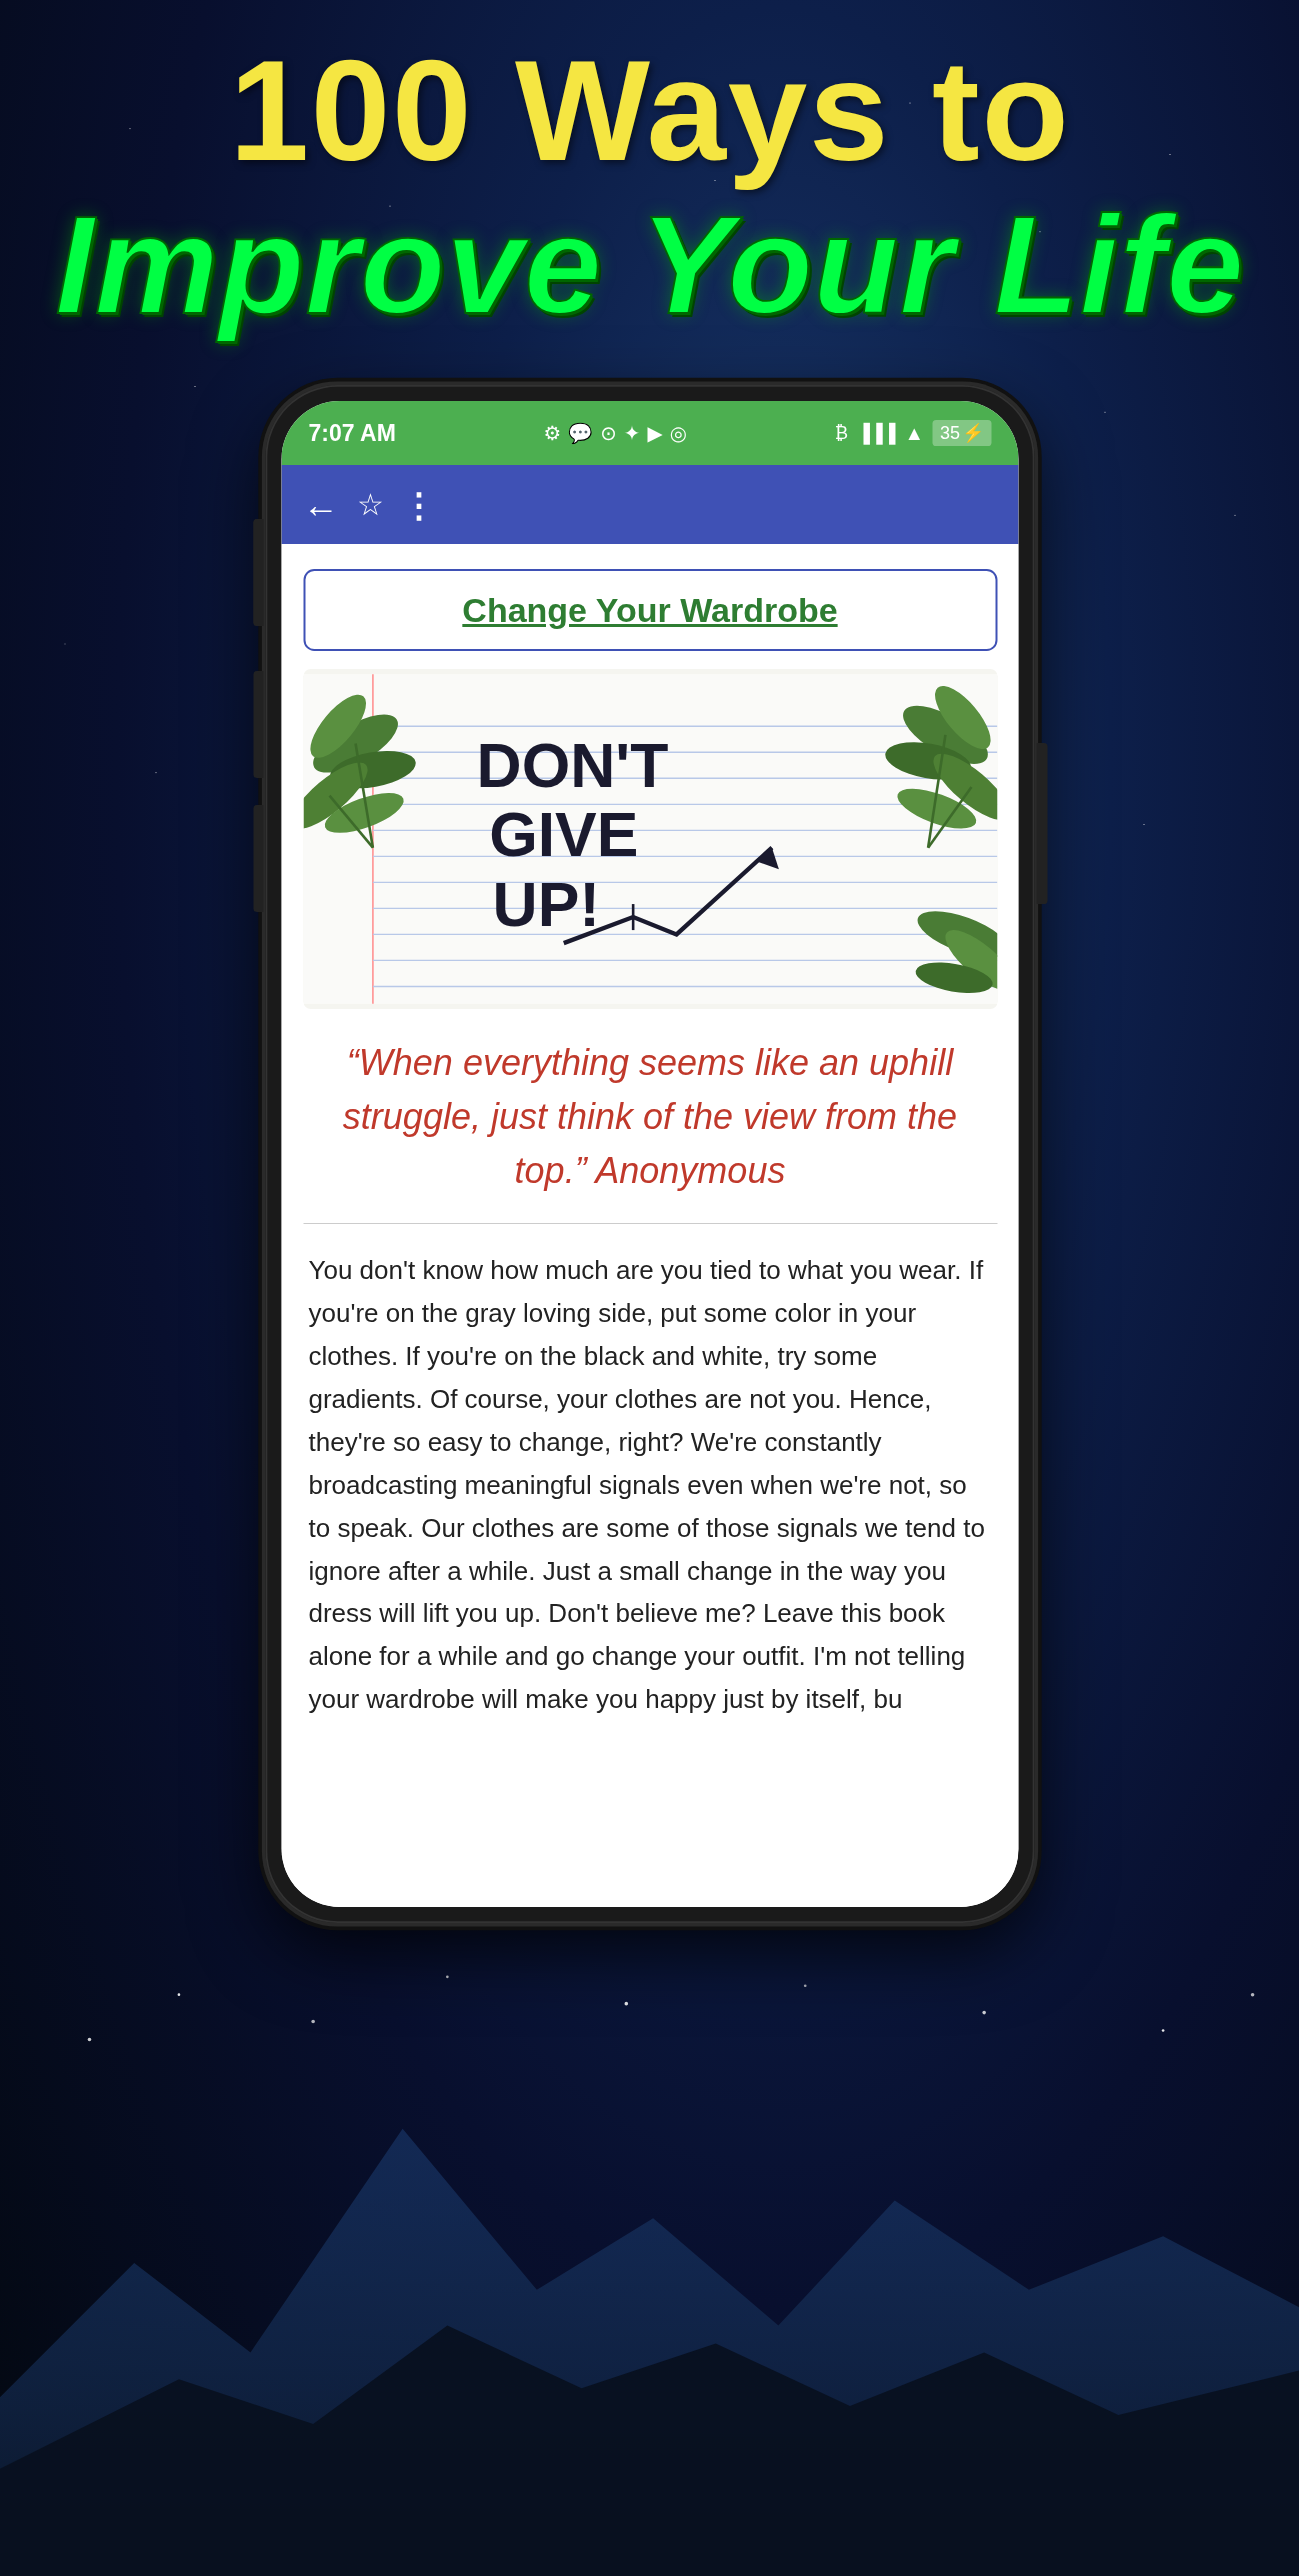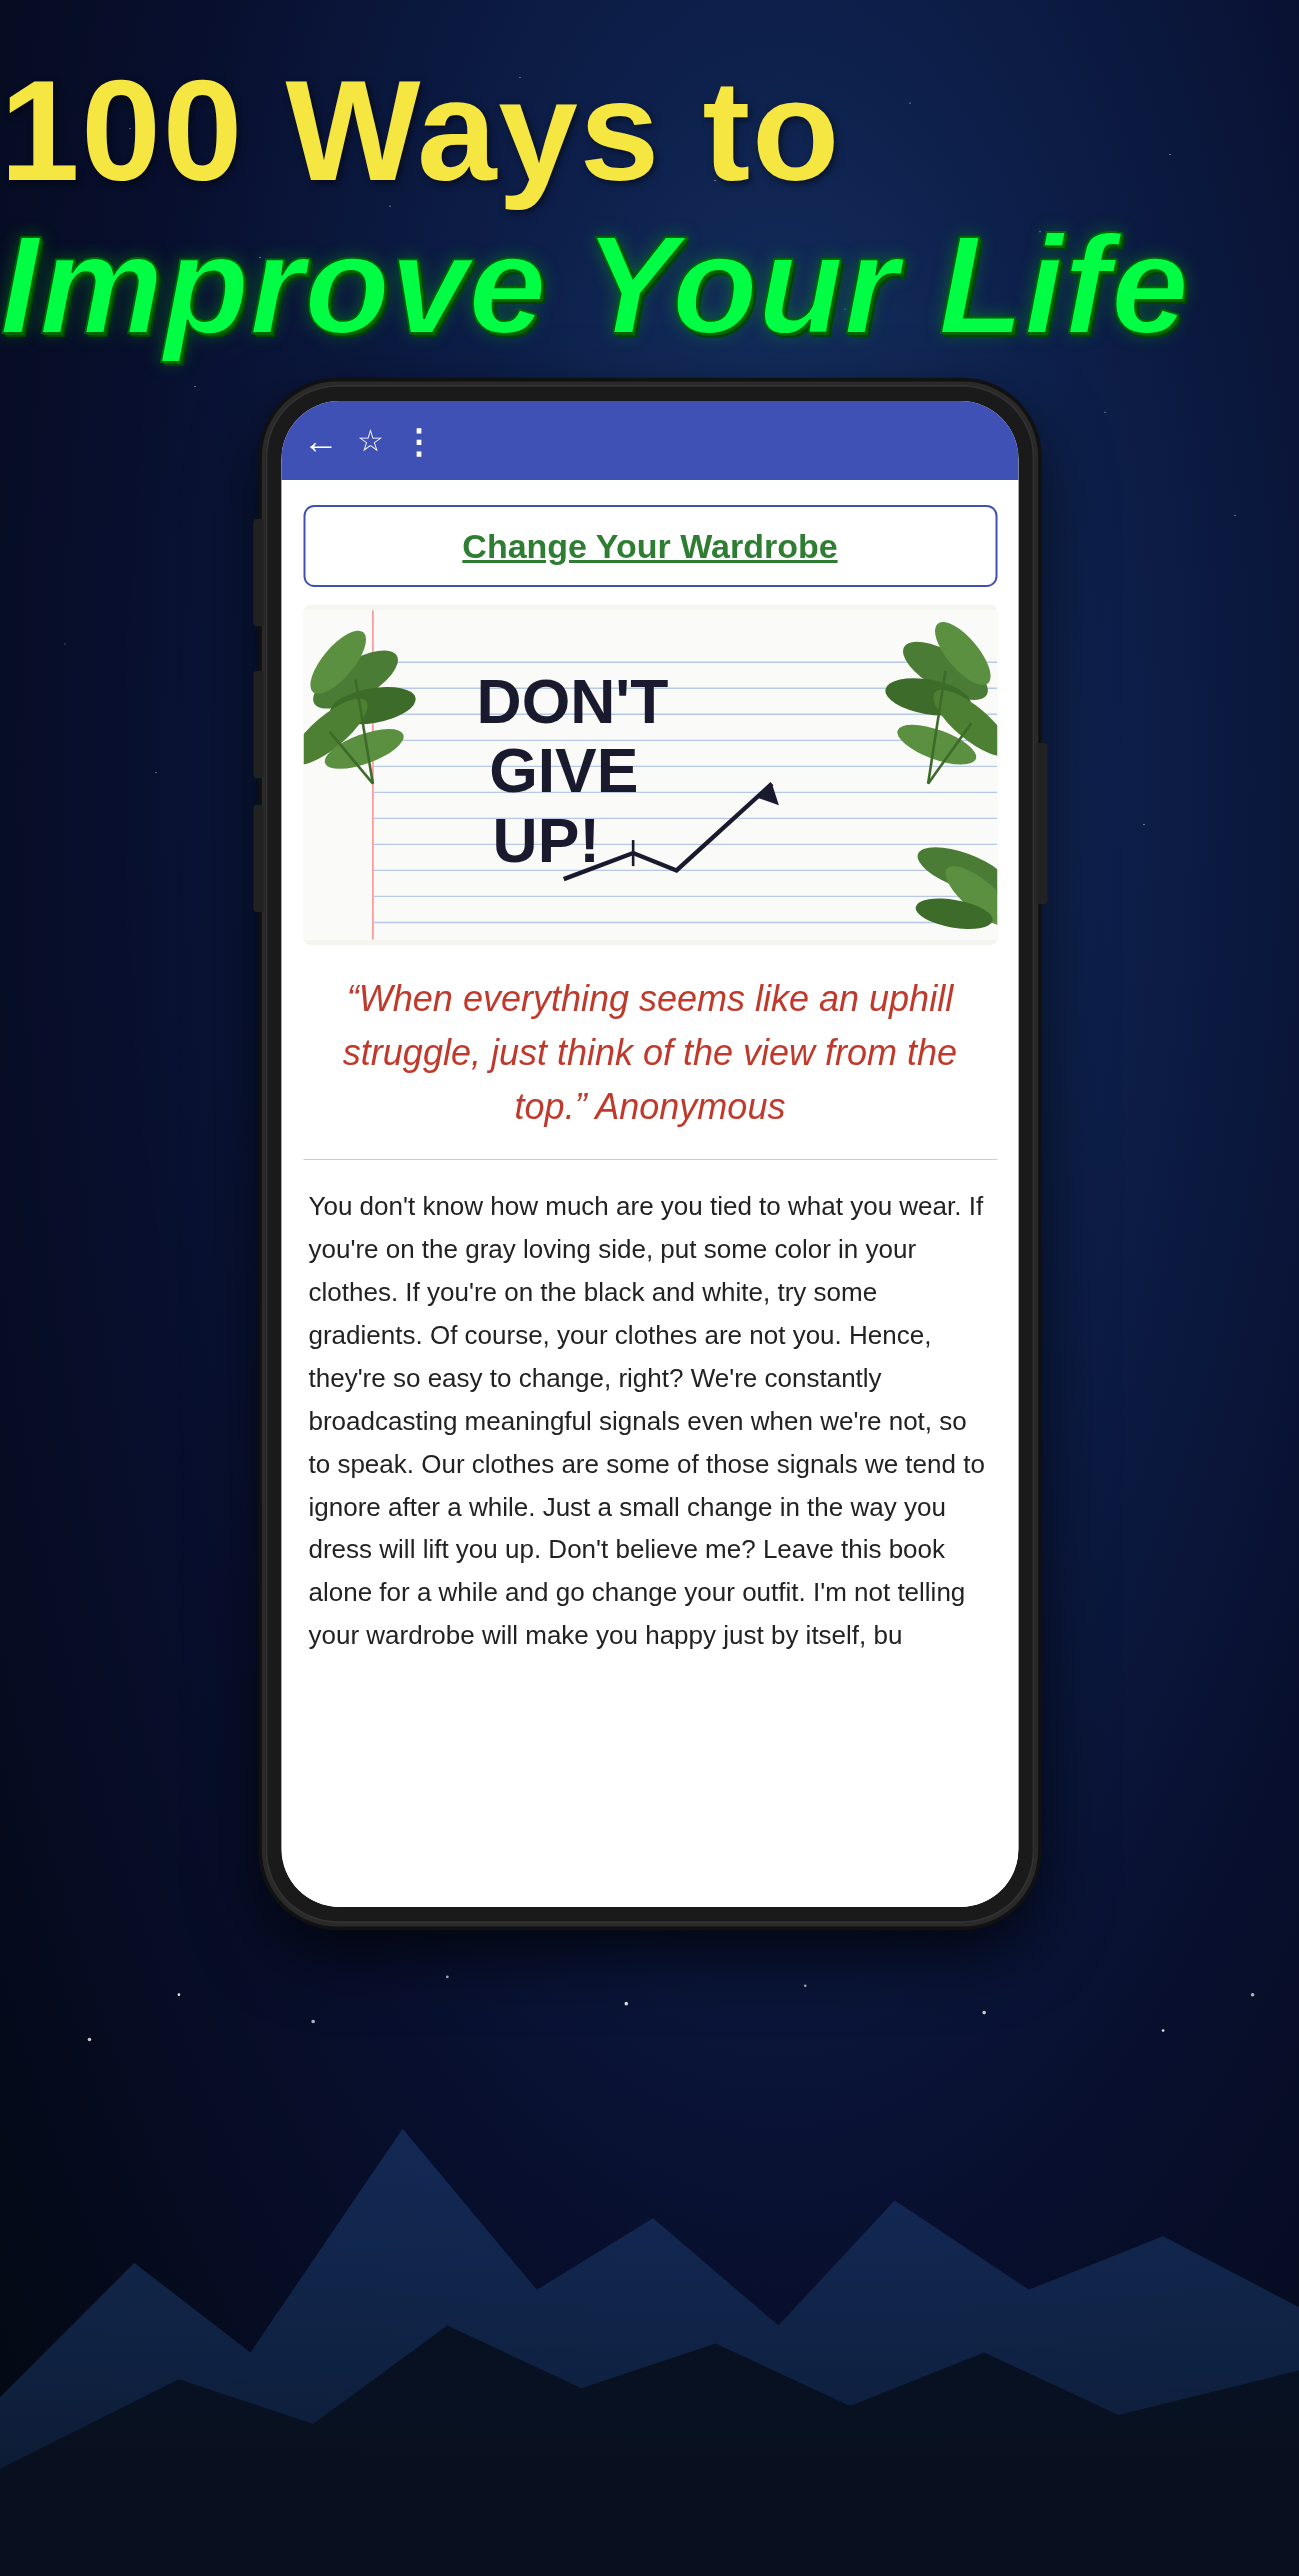--- a/index.html
+++ b/index.html
@@ -57,24 +57,24 @@
       bottom: 0;
       left: 0;
       width: 100%;
       height: 626px;
       z-index: 1;
     }
 
     
     .title-area {
       position: absolute;
-      top: 52px;
+      top: 32px;
       left: 0;
       width: 100%;
-      text-align: left;
+      text-align: center;
       z-index: 10;
     }
 
     .title-line1 {
       font-size: 143px;
       font-weight: 900;
       color: #f5e642;
       font-family: 'Arial Black', Arial, sans-serif;
       line-height: 1.1;
       letter-spacing: 1.8px;
@@ -327,20 +327,40 @@
 
 <div class="title-area">
   <div class="title-line1">100 Ways to</div>
   <div class="title-line2">Improve Your Life</div>
 </div>
 
 <div class="phone-wrapper">
   <div class="phone">
     <div class="phone-screen">
 
+      <div class="status-bar">
+        <span class="status-time">7:07 AM</span>
+        <div class="notif-icons">
+          <span style="color:white;font-size:19.7px;">⚙</span>
+          <span style="color:white;font-size:19.7px;">💬</span>
+          <span style="color:white;font-size:19.7px;">⊙</span>
+          <span style="color:white;font-size:19.7px;">✦</span>
+          <span style="color:white;font-size:19.7px;">▶</span>
+          <span style="color:white;font-size:19.7px;">◎</span>
+        </div>
+        <div class="status-right">
+          <span style="font-size:18px;">₿</span>
+          <span style="font-size:18px;">▐▐▐</span>
+          <span style="font-size:19.7px;">▲</span>
+          <span class="battery">
+            <span>35</span>
+            <span style="margin-left:1.8px;">⚡</span>
+          </span>
+        </div>
+      </div>
 
       <div class="app-toolbar">
         <span class="toolbar-back">←</span>
         <span class="toolbar-star">☆</span>
         <span class="toolbar-menu" style="font-size:34px;letter-spacing:0.9px;">⋮</span>
       </div>
 
       <div class="content">
 
         <div class="article-title-box">

